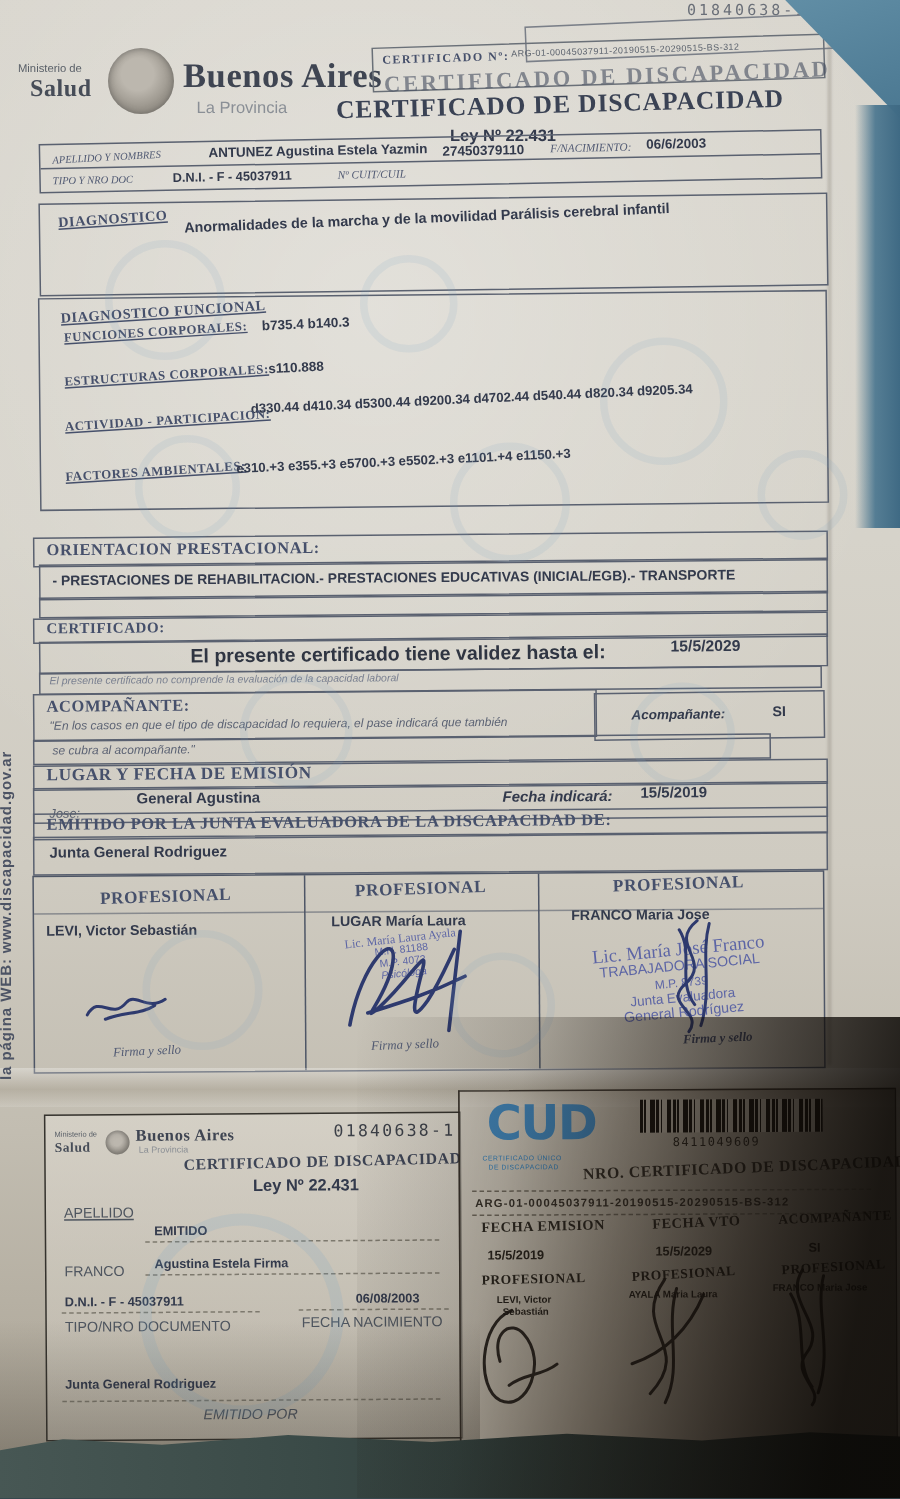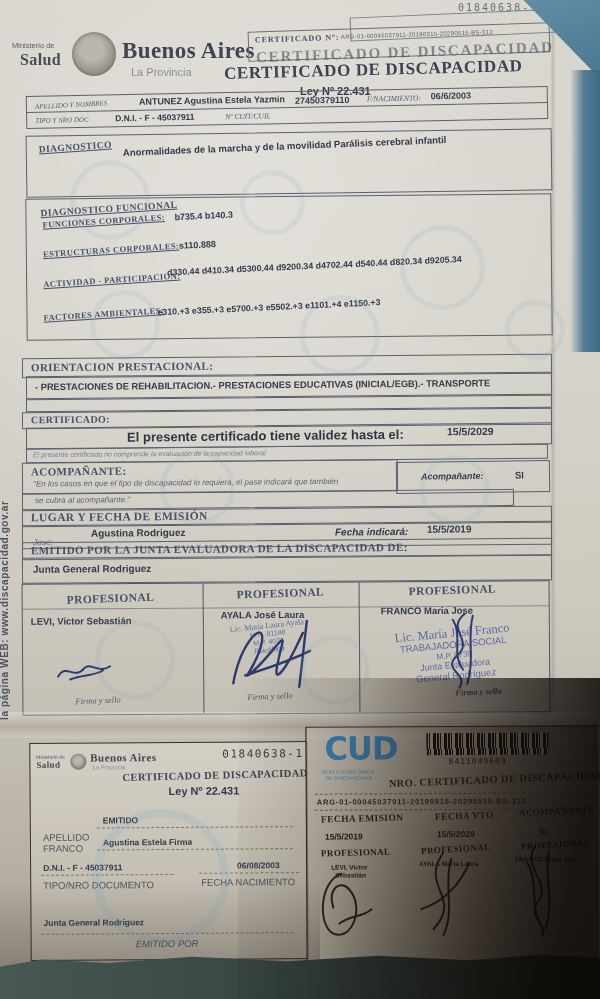--- a/index.html
+++ b/index.html
@@ -143,21 +143,21 @@
     <span class="val" style="position:absolute;left:118px;top:8px;font-size:9.5px;">SI</span>
   </div>
   <div class="box" style="left:22px;top:491px;width:490px;height:15px;transform:rotate(-0.5deg);">
     <span class="it" style="position:absolute;left:12px;top:2px;font-size:8px;color:#5c6374;">se cubra al acompañante."</span>
   </div>
 
   <div class="box" style="left:22px;top:508px;width:528px;height:15px;transform:rotate(-0.5deg);">
     <span class="hser" style="position:absolute;left:8px;top:0px;font-size:11.5px;">LUGAR Y FECHA DE EMISIÓN</span>
   </div>
   <div class="box" style="left:22px;top:523px;width:528px;height:22px;transform:rotate(-0.5deg);">
-    <span class="val" style="position:absolute;left:68px;top:2px;font-size:10px;">Agustina Rodriguez</span>
+    <span class="val" style="position:absolute;left:68px;top:2px;font-size:10px;">General Agustina</span>
     <span class="it" style="position:absolute;left:10px;top:11px;font-size:8.5px;color:#5a6170;">Jose:</span>
     <span class="val it" style="position:absolute;left:312px;top:3px;font-size:10px;">Fecha indicará:</span>
     <span class="val" style="position:absolute;left:404px;top:1px;font-size:10px;">15/5/2019</span>
   </div>
 
   <div class="box" style="left:22px;top:540px;width:528px;height:16px;transform:rotate(-0.5deg);">
     <span class="hser" style="position:absolute;left:8px;top:1px;font-size:11px;">EMITIDO POR LA JUNTA EVALUADORA DE LA DISCAPACIDAD DE:</span>
   </div>
   <div class="box" style="left:22px;top:556px;width:528px;height:24px;transform:rotate(-0.4deg);">
     <span class="val" style="position:absolute;left:10px;top:5px;font-size:10px;">Junta General Rodriguez</span>
@@ -167,21 +167,21 @@
     <div style="position:absolute;left:0;top:0;width:180px;height:100%;border-right:1px solid #4e5666;">
       <span class="hser" style="position:absolute;left:44px;top:8px;font-size:11.5px;transform:rotate(-1.5deg);">PROFESIONAL</span>
       <span class="val" style="position:absolute;left:8px;top:31px;font-size:9.5px;">LEVI, Victor Sebastián</span>
       <svg class="sig" style="left:25px;top:62px;" width="100" height="45" viewBox="0 0 100 45">
         <path d="M10 30 C18 16,26 34,36 22 C42 15,50 28,62 20 M22 33 C35 28,46 30,55 24"></path>
       </svg>
       <span class="ser it" style="position:absolute;left:52px;top:111px;font-size:8.5px;transform:rotate(-2deg);">Firma y sello</span>
     </div>
     <div style="position:absolute;left:180px;top:0;width:156px;height:100%;border-right:1px solid #4e5666;">
       <span class="hser" style="position:absolute;left:34px;top:4px;font-size:11.5px;transform:rotate(-1.5deg);">PROFESIONAL</span>
-      <span class="val" style="position:absolute;left:18px;top:26px;font-size:9.5px;">AYALA José Laura</span>
+      <span class="val" style="position:absolute;left:18px;top:26px;font-size:9.5px;">LUGAR María Laura</span>
       <div class="stamp" style="left:28px;top:38px;transform:rotate(-6deg);">
         <div style="font-size:8px;font-family:'Liberation Serif',serif;">Lic. María Laura Ayala</div>
         <div style="font-size:7px;">M.N. 81188</div>
         <div style="font-size:7px;">M.P. 4073</div>
         <div style="font-size:7px;font-style:italic;">Psicóloga</div>
       </div>
       <svg class="sig" style="left:12px;top:28px;" width="130" height="85" viewBox="0 0 130 85">
         <path style="stroke-width:2.4" d="M18 72 C26 30,50 8,47 30 C44 52,22 74,38 60 C60 40,72 16,66 38 C61 57,57 74,70 56 C78 44,84 30,88 22 M92 10 L84 76 M30 64 C50 58,70 52,95 40"></path>
       </svg>
       <span class="ser it" style="position:absolute;left:44px;top:108px;font-size:8.5px;transform:rotate(-2deg);">Firma y sello</span>
@@ -213,21 +213,21 @@
     <span class="hser" style="position:absolute;left:6px;top:16px;font-size:9px;color:#474d58;">Salud</span>
     <div class="seal" style="position:absolute;left:40px;top:10px;width:16px;height:16px;"></div>
     <span class="hser" style="position:absolute;left:60px;top:8px;font-size:11px;color:#3f4552;">Buenos Aires</span>
     <span style="position:absolute;left:62px;top:21px;font-size:6px;color:#8b8f95;">La Provincia</span>
     <span class="mono" style="position:absolute;left:192px;top:5px;font-size:11px;letter-spacing:1.5px;color:#3c4048;">01840638-1</span>
     <span class="hser" style="position:absolute;left:92px;top:27px;font-size:10.5px;letter-spacing:.4px;color:#3e4556;transform:rotate(-1deg);white-space:nowrap;">CERTIFICADO DE DISCAPACIDAD</span>
     <span class="val" style="position:absolute;left:138px;top:42px;font-size:11px;">Ley Nº 22.431</span>
 
     <span class="val" style="position:absolute;left:72px;top:72px;font-size:8.5px;">EMITIDO</span>
     <div class="dot" style="left:66px;top:84px;width:196px;"></div>
-    <span style="position:absolute;left:12px;top:88px;font-size:9.5px;color:#4e555f;">APELLIDO</span>
+    <span style="position:absolute;left:12px;top:60px;font-size:9.5px;color:#4e555f;text-decoration:underline;">APELLIDO</span>
 
     <span class="val" style="position:absolute;left:72px;top:94px;font-size:8.5px;">Agustina Estela Firma</span>
     <div class="dot" style="left:66px;top:106px;width:196px;"></div>
     <span style="position:absolute;left:12px;top:99px;font-size:9.5px;color:#4e555f;">FRANCO</span>
 
     <span class="val" style="position:absolute;left:12px;top:119px;font-size:8.5px;">D.N.I. - F - 45037911</span>
     <span class="val" style="position:absolute;left:206px;top:118px;font-size:8.5px;">06/08/2003</span>
     <div class="dot" style="left:10px;top:131px;width:132px;"></div>
     <div class="dot" style="left:168px;top:130px;width:100px;"></div>
     <span style="position:absolute;left:12px;top:136px;font-size:9.5px;color:#4e555f;">TIPO/NRO DOCUMENTO</span>

